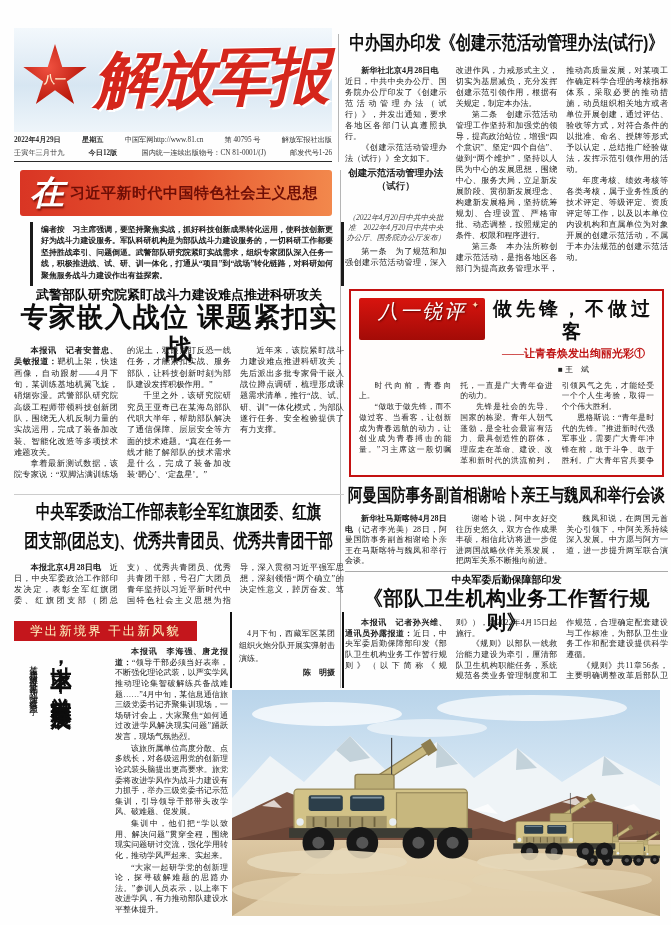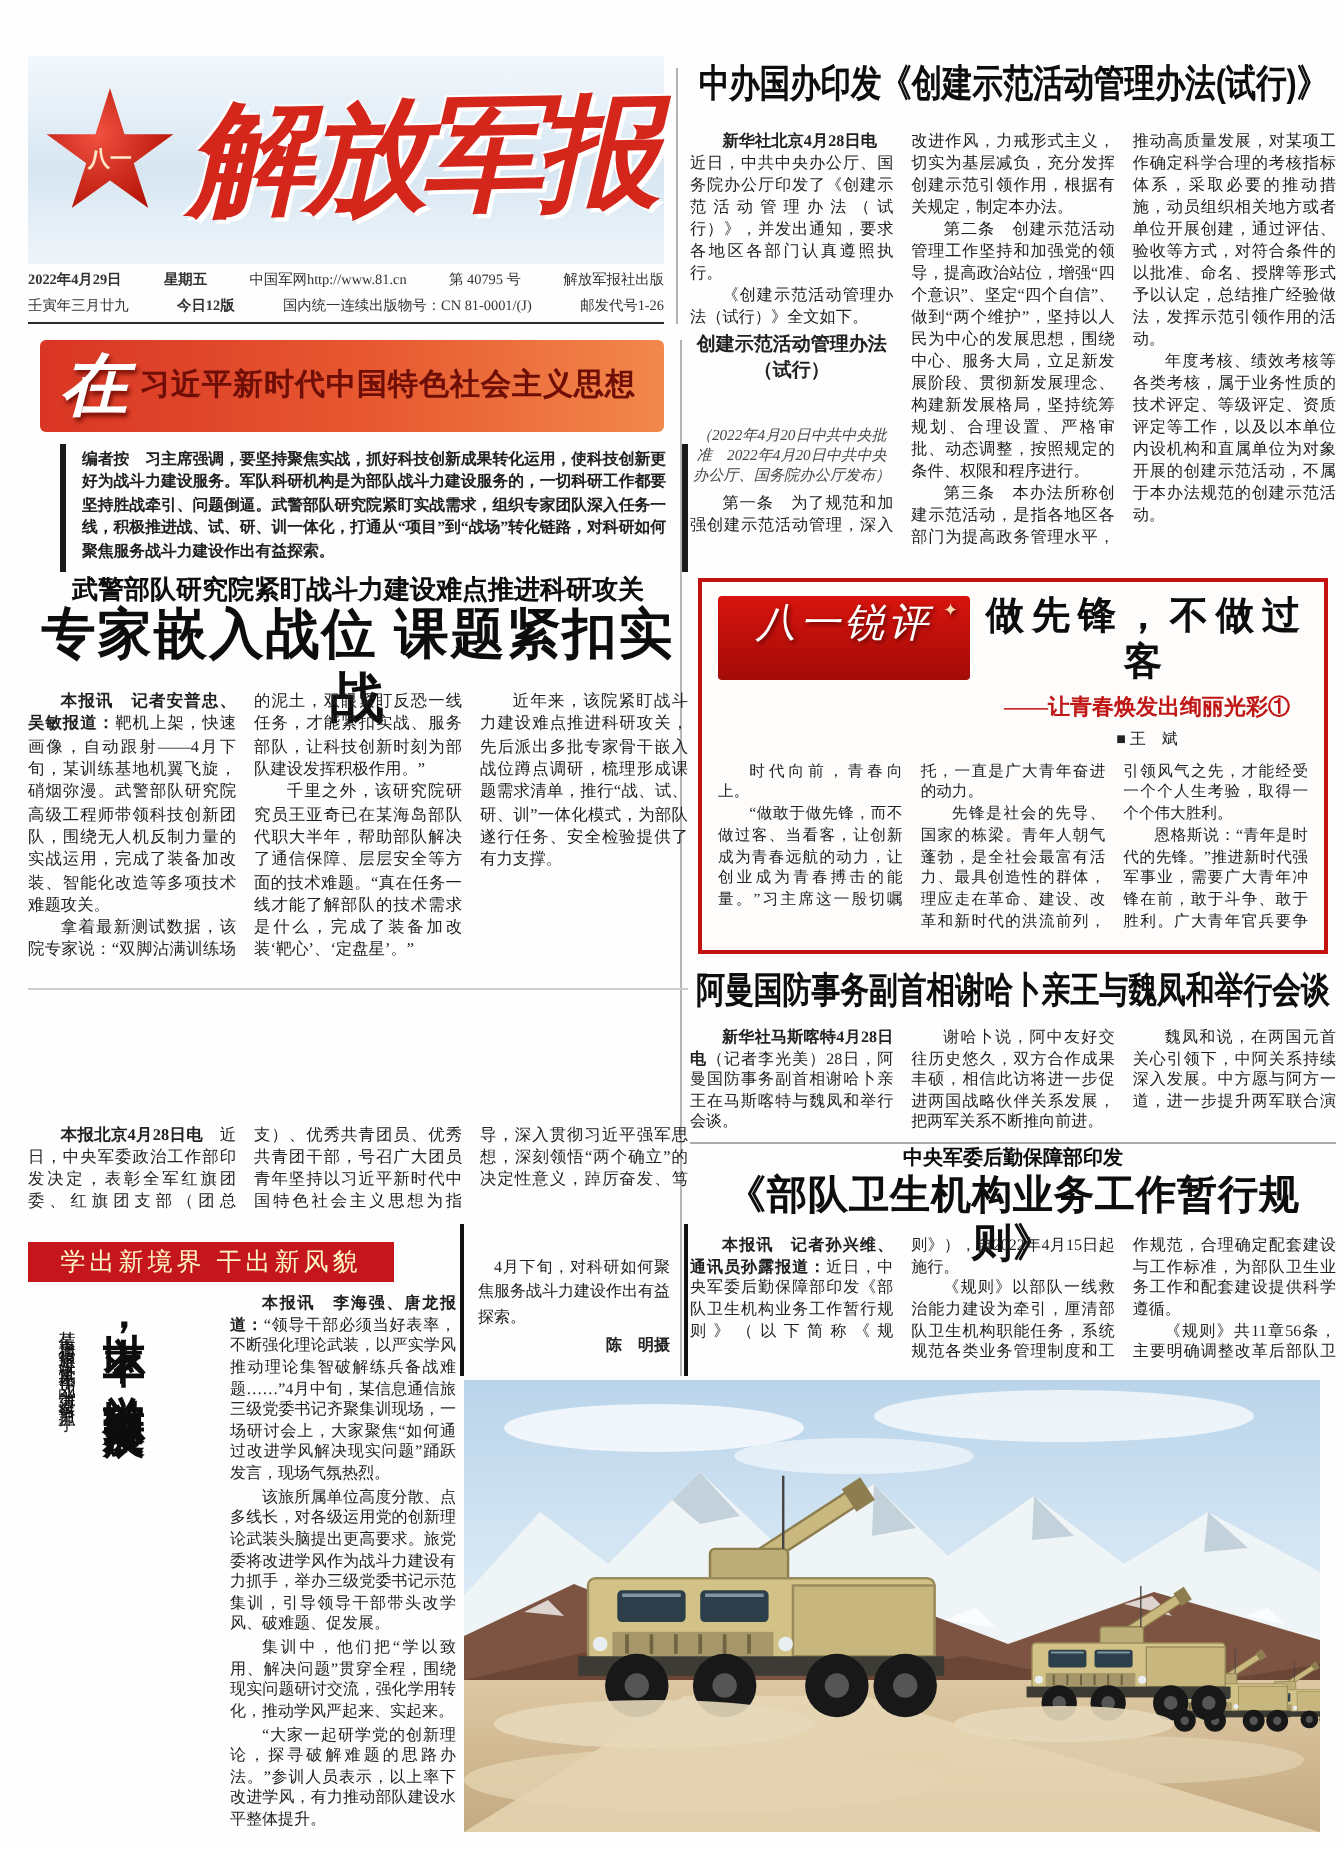--- a/index.html
+++ b/index.html
@@ -202,20 +202,26 @@
   <div id="a-oman-h" class="abs hl ctr" style="overflow:visible;">
     <div class="scale80 ctr">阿曼国防事务副首相谢哈卜亲王与魏凤和举行会谈</div>
   </div>
   <div id="a-oman-body" class="abs cols3">
     <p><span class="lead">新华社马斯喀特4月28日电</span><span>（记者李光美）28日，阿曼国防事务副首相谢哈卜亲王在马斯喀特与魏凤和举行会谈。</span></p>
     <p>谢哈卜说，阿中友好交往历史悠久，双方合作成果丰硕，相信此访将进一步促进两国战略伙伴关系发展，把两军关系不断推向前进。</p>
     <p>魏凤和说，在两国元首关心引领下，中阿关系持续深入发展。中方愿与阿方一道，进一步提升两军联合演训、军事技术、后勤保障、人员培训等领域合作水平。</p>
 
   </div>
 
+  <div id="a-commend-h" class="abs hl ctr" style="overflow:visible;">
+    <div class="scale75">
+      <div class="ctr">中央军委政治工作部表彰全军红旗团委、红旗</div>
+      <div class="ctr">团支部(团总支)、优秀共青团员、优秀共青团干部</div>
+    </div>
+  </div>
   <div id="a-commend-body" class="abs cols3">
     <p><span class="lead">本报北京4月28日电</span><span>　近日，中央军委政治工作部印发决定，表彰全军红旗团委、红旗团支部（团总支）、优秀共青团员、优秀共青团干部，号召广大团员青年坚持以习近平新时代中国特色社会主义思想为指导，深入贯彻习近平强军思想，深刻领悟“两个确立”的决定性意义，踔厉奋发、笃行不怠，以实际行动迎接党的二十大胜利召开。</span></p>
   </div>
 
   <div id="a-reg-h" class="abs hl ctr">《部队卫生机构业务工作暂行规则》</div>
   <div id="a-reg-k" class="abs hl ctr">中央军委后勤保障部印发</div>
   <div id="a-reg-body" class="abs cols3">
     <p><span class="lead">本报讯　记者孙兴维、通讯员孙露报道：</span><span>近日，中央军委后勤保障部印发《部队卫生机构业务工作暂行规则》（以下简称《规则》），自2022年4月15日起施行。</span></p>
     <p>《规则》以部队一线救治能力建设为牵引，厘清部队卫生机构职能任务，系统规范各类业务管理制度和工作规范，合理确定配套建设与工作标准，为部队卫生业务工作和配套建设提供科学遵循。</p>
     <p>《规则》共11章56条，主要明确调整改革后部队卫勤保障体制，细化部队卫生机构职能任务、建设标准、工作标准，强化预防为主属性，系统规范健康管理、军事训练伤防治、心理健康服务、传染病防控与卫生监督等卫生防病业务工作规定，为部队卫生工作提供基本遵循。</p>
@@ -225,21 +231,21 @@
   <div id="study-vk" class="abs">某信息通信旅将改进学风作为战斗力建设有力抓手</div>
   <div id="study-vh" class="abs">以上率下，学以致用促发展</div>
   <div id="study-body" class="abs">
     <p><span class="lead">本报讯　李海强、唐龙报道：</span><span>“领导干部必须当好表率，不断强化理论武装，以严实学风推动理论集智破解练兵备战难题……”4月中旬，某信息通信旅三级党委书记齐聚集训现场，一场研讨会上，大家聚焦“如何通过改进学风解决现实问题”踊跃发言，现场气氛热烈。</span></p>
     <p>该旅所属单位高度分散、点多线长，对各级运用党的创新理论武装头脑提出更高要求。旅党委将改进学风作为战斗力建设有力抓手，举办三级党委书记示范集训，引导领导干部带头改学风、破难题、促发展。</p>
     <p>集训中，他们把“学以致用、解决问题”贯穿全程，围绕现实问题研讨交流，强化学用转化，推动学风严起来、实起来。</p>
     <p>“大家一起研学党的创新理论，探寻破解难题的思路办法。”参训人员表示，以上率下改进学风，有力推动部队建设水平整体提升。</p>
   </div>
 
   <div id="capbox" class="abs just">
-    <p style="text-indent:1em;">4月下旬，对科研如何聚焦服务战斗力建设作出有益探索。</p>
+    <p style="text-indent:1em;">4月下旬，西藏军区某团组织火炮分队开展实弹射击演练。</p>
     <p class="credit">陈　明摄</p>
   </div>
 
   <div id="photo" class="abs">
     <svg width="428" height="226" viewBox="0 0 428 226" xmlns="http://www.w3.org/2000/svg">
       <defs>
         <linearGradient id="sky" x1="0" y1="0" x2="0" y2="1">
           <stop offset="0" stop-color="#b9d4ea"></stop>
             <stop offset="1" stop-color="#e9f3fa"></stop>
         </linearGradient>

